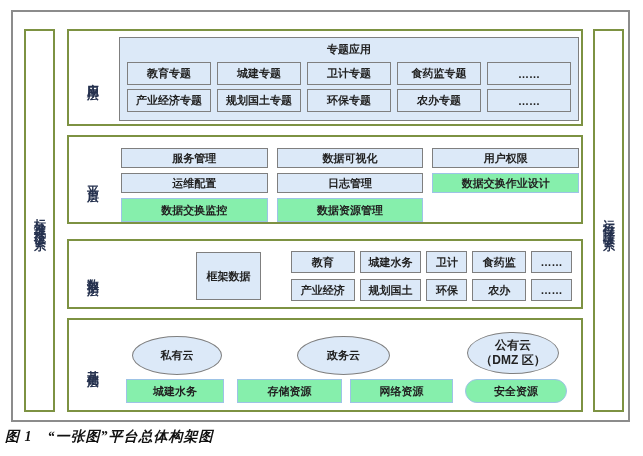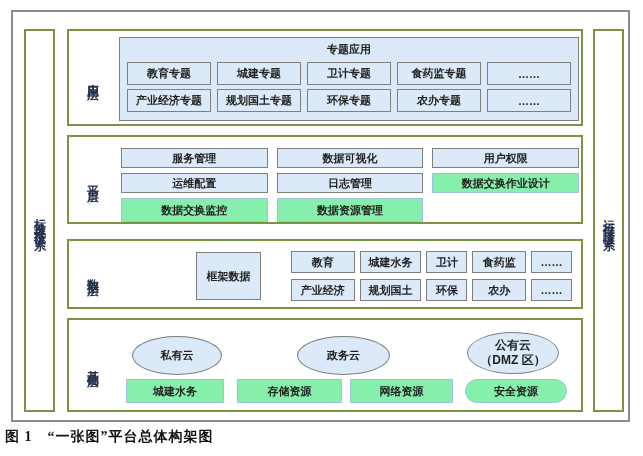--- a/index.html
+++ b/index.html
@@ -140,20 +140,21 @@
   .resource.r3 { left: 281px; width: 103px; }
   .resource.r4 { left: 396px; width: 102px; border-radius: 12px; }
   
   .caption {
     position: absolute;
     left: 5px; top: 428px;
     font-family: "Liberation Serif", serif;
     font-size: 14px; font-weight: bold;
     color: #111111;
     letter-spacing: 1px;
+    font-style: italic;
   }
 </style>
 </head>
 <body>
 
 <div class="page">
   <div class="frame">
 
     <div class="vbar left">
       <span class="vtext">标准规范体系</span>

